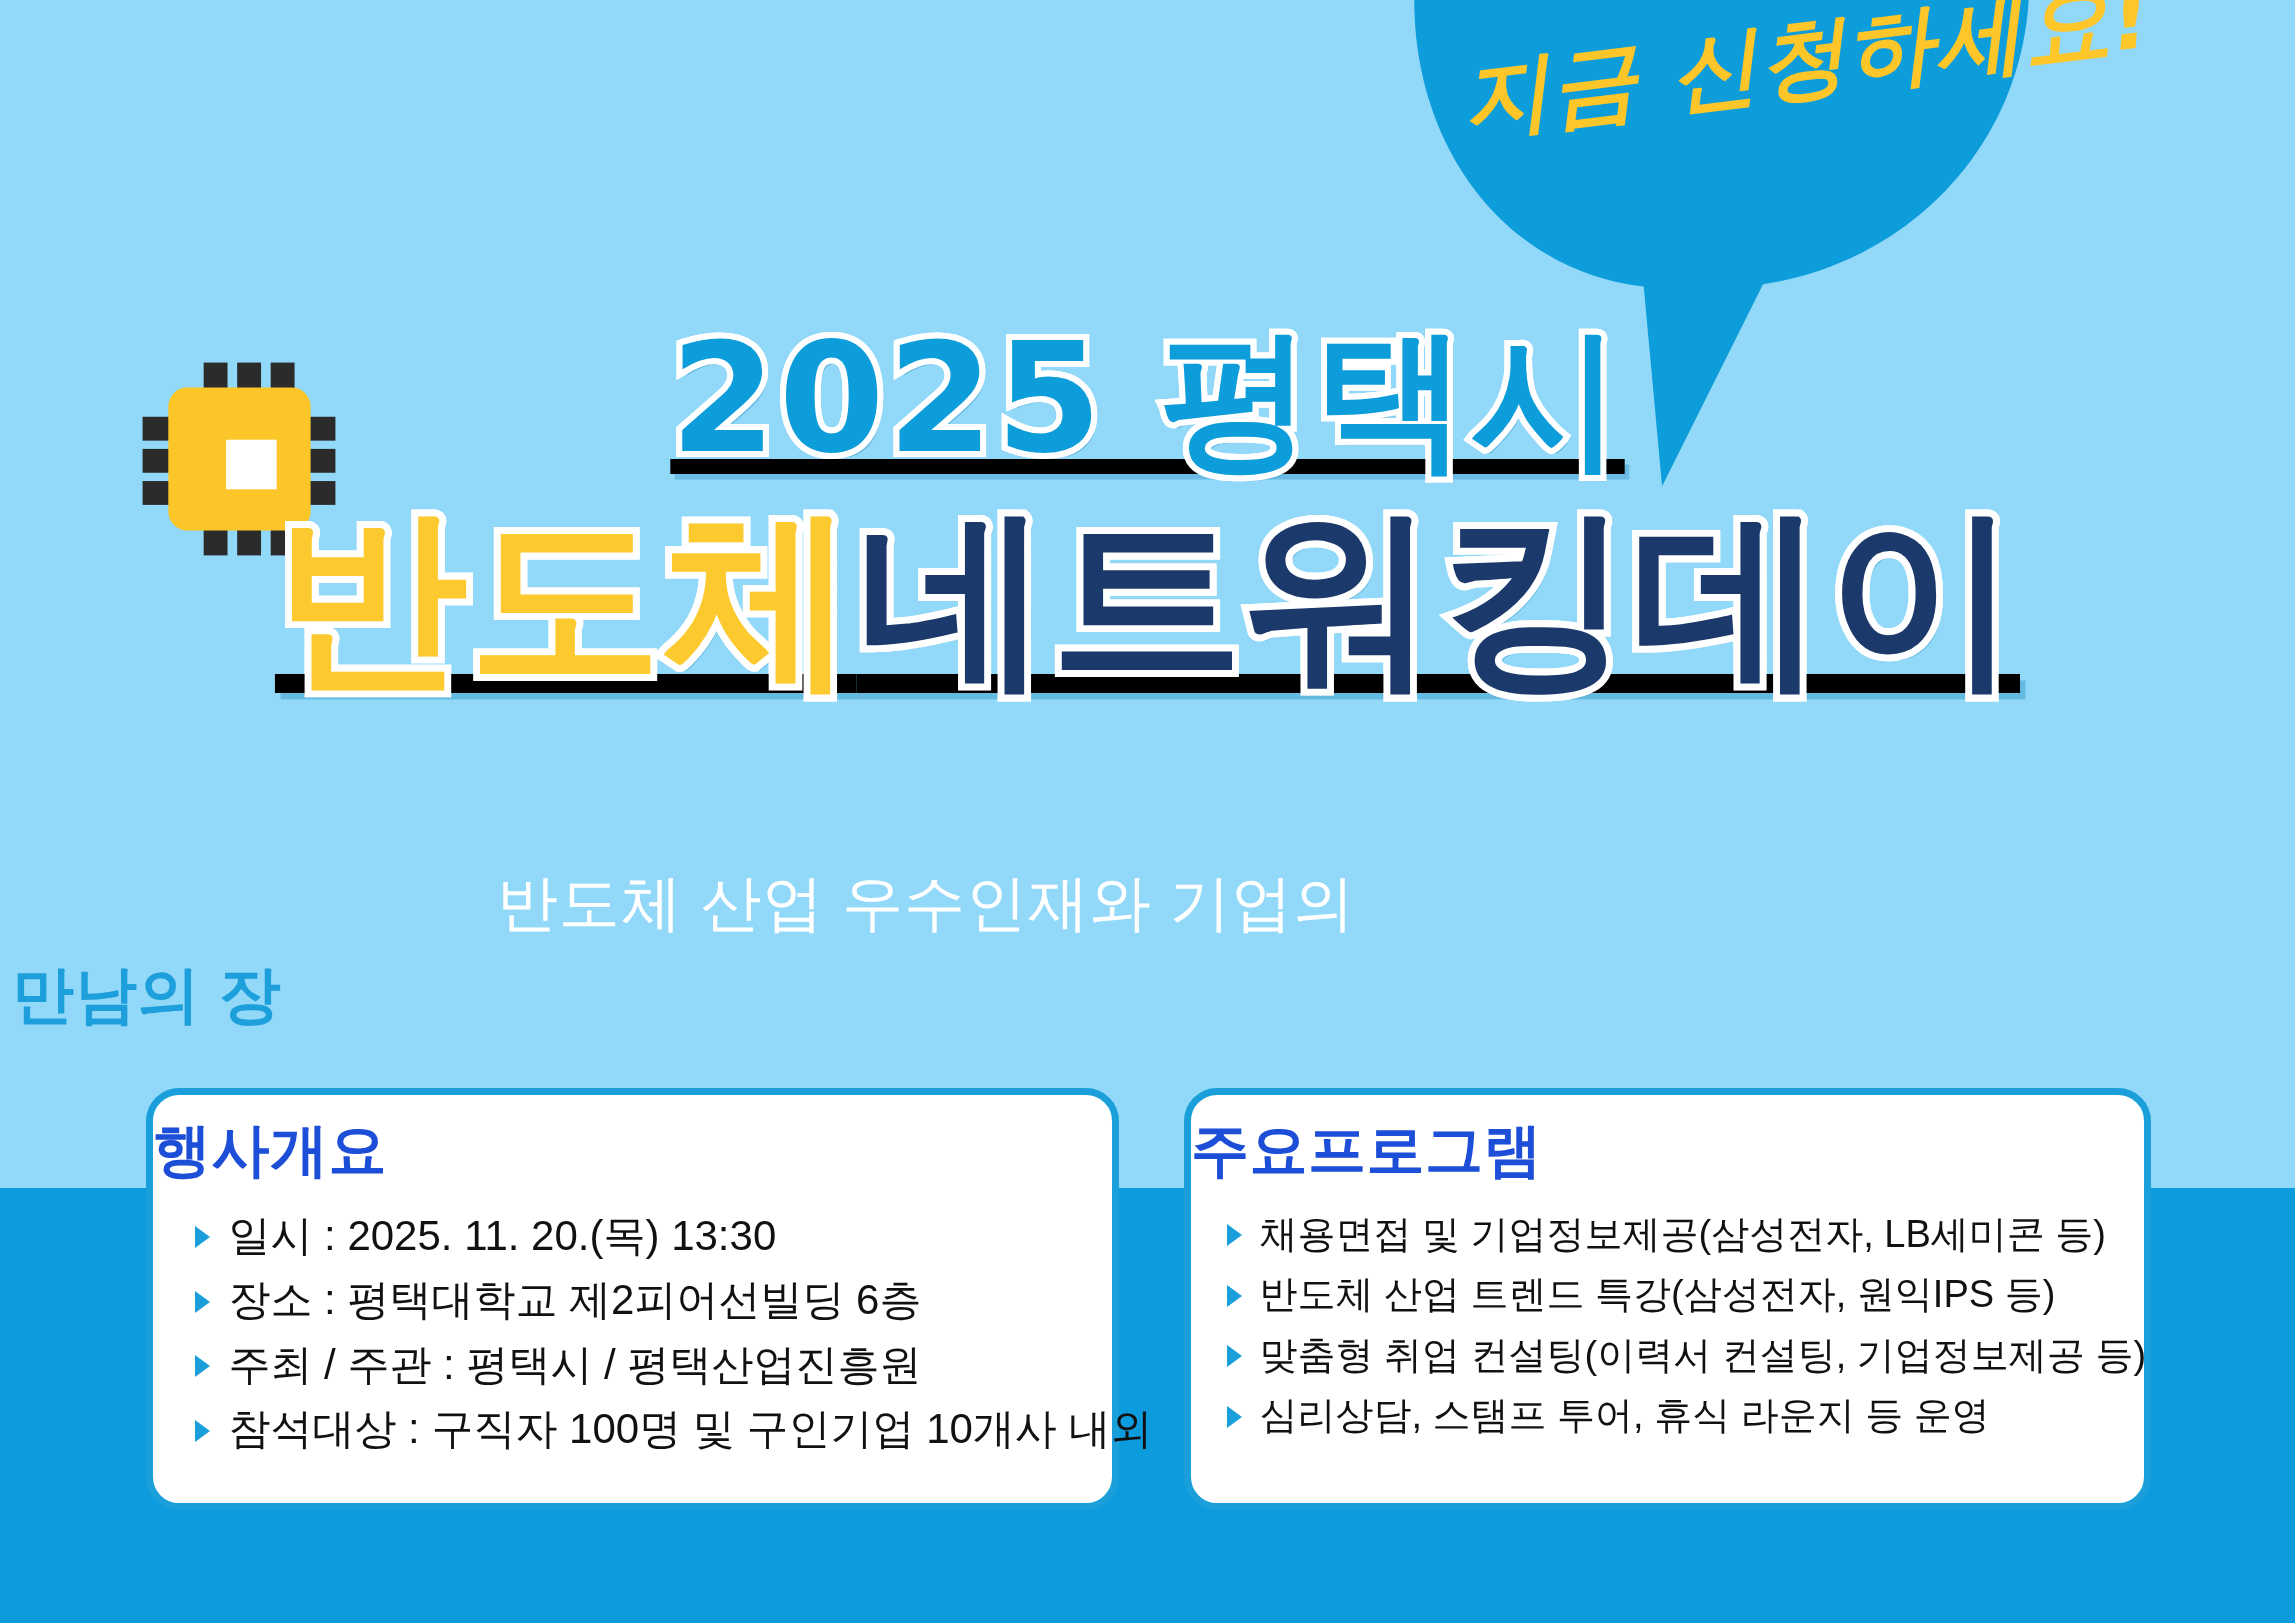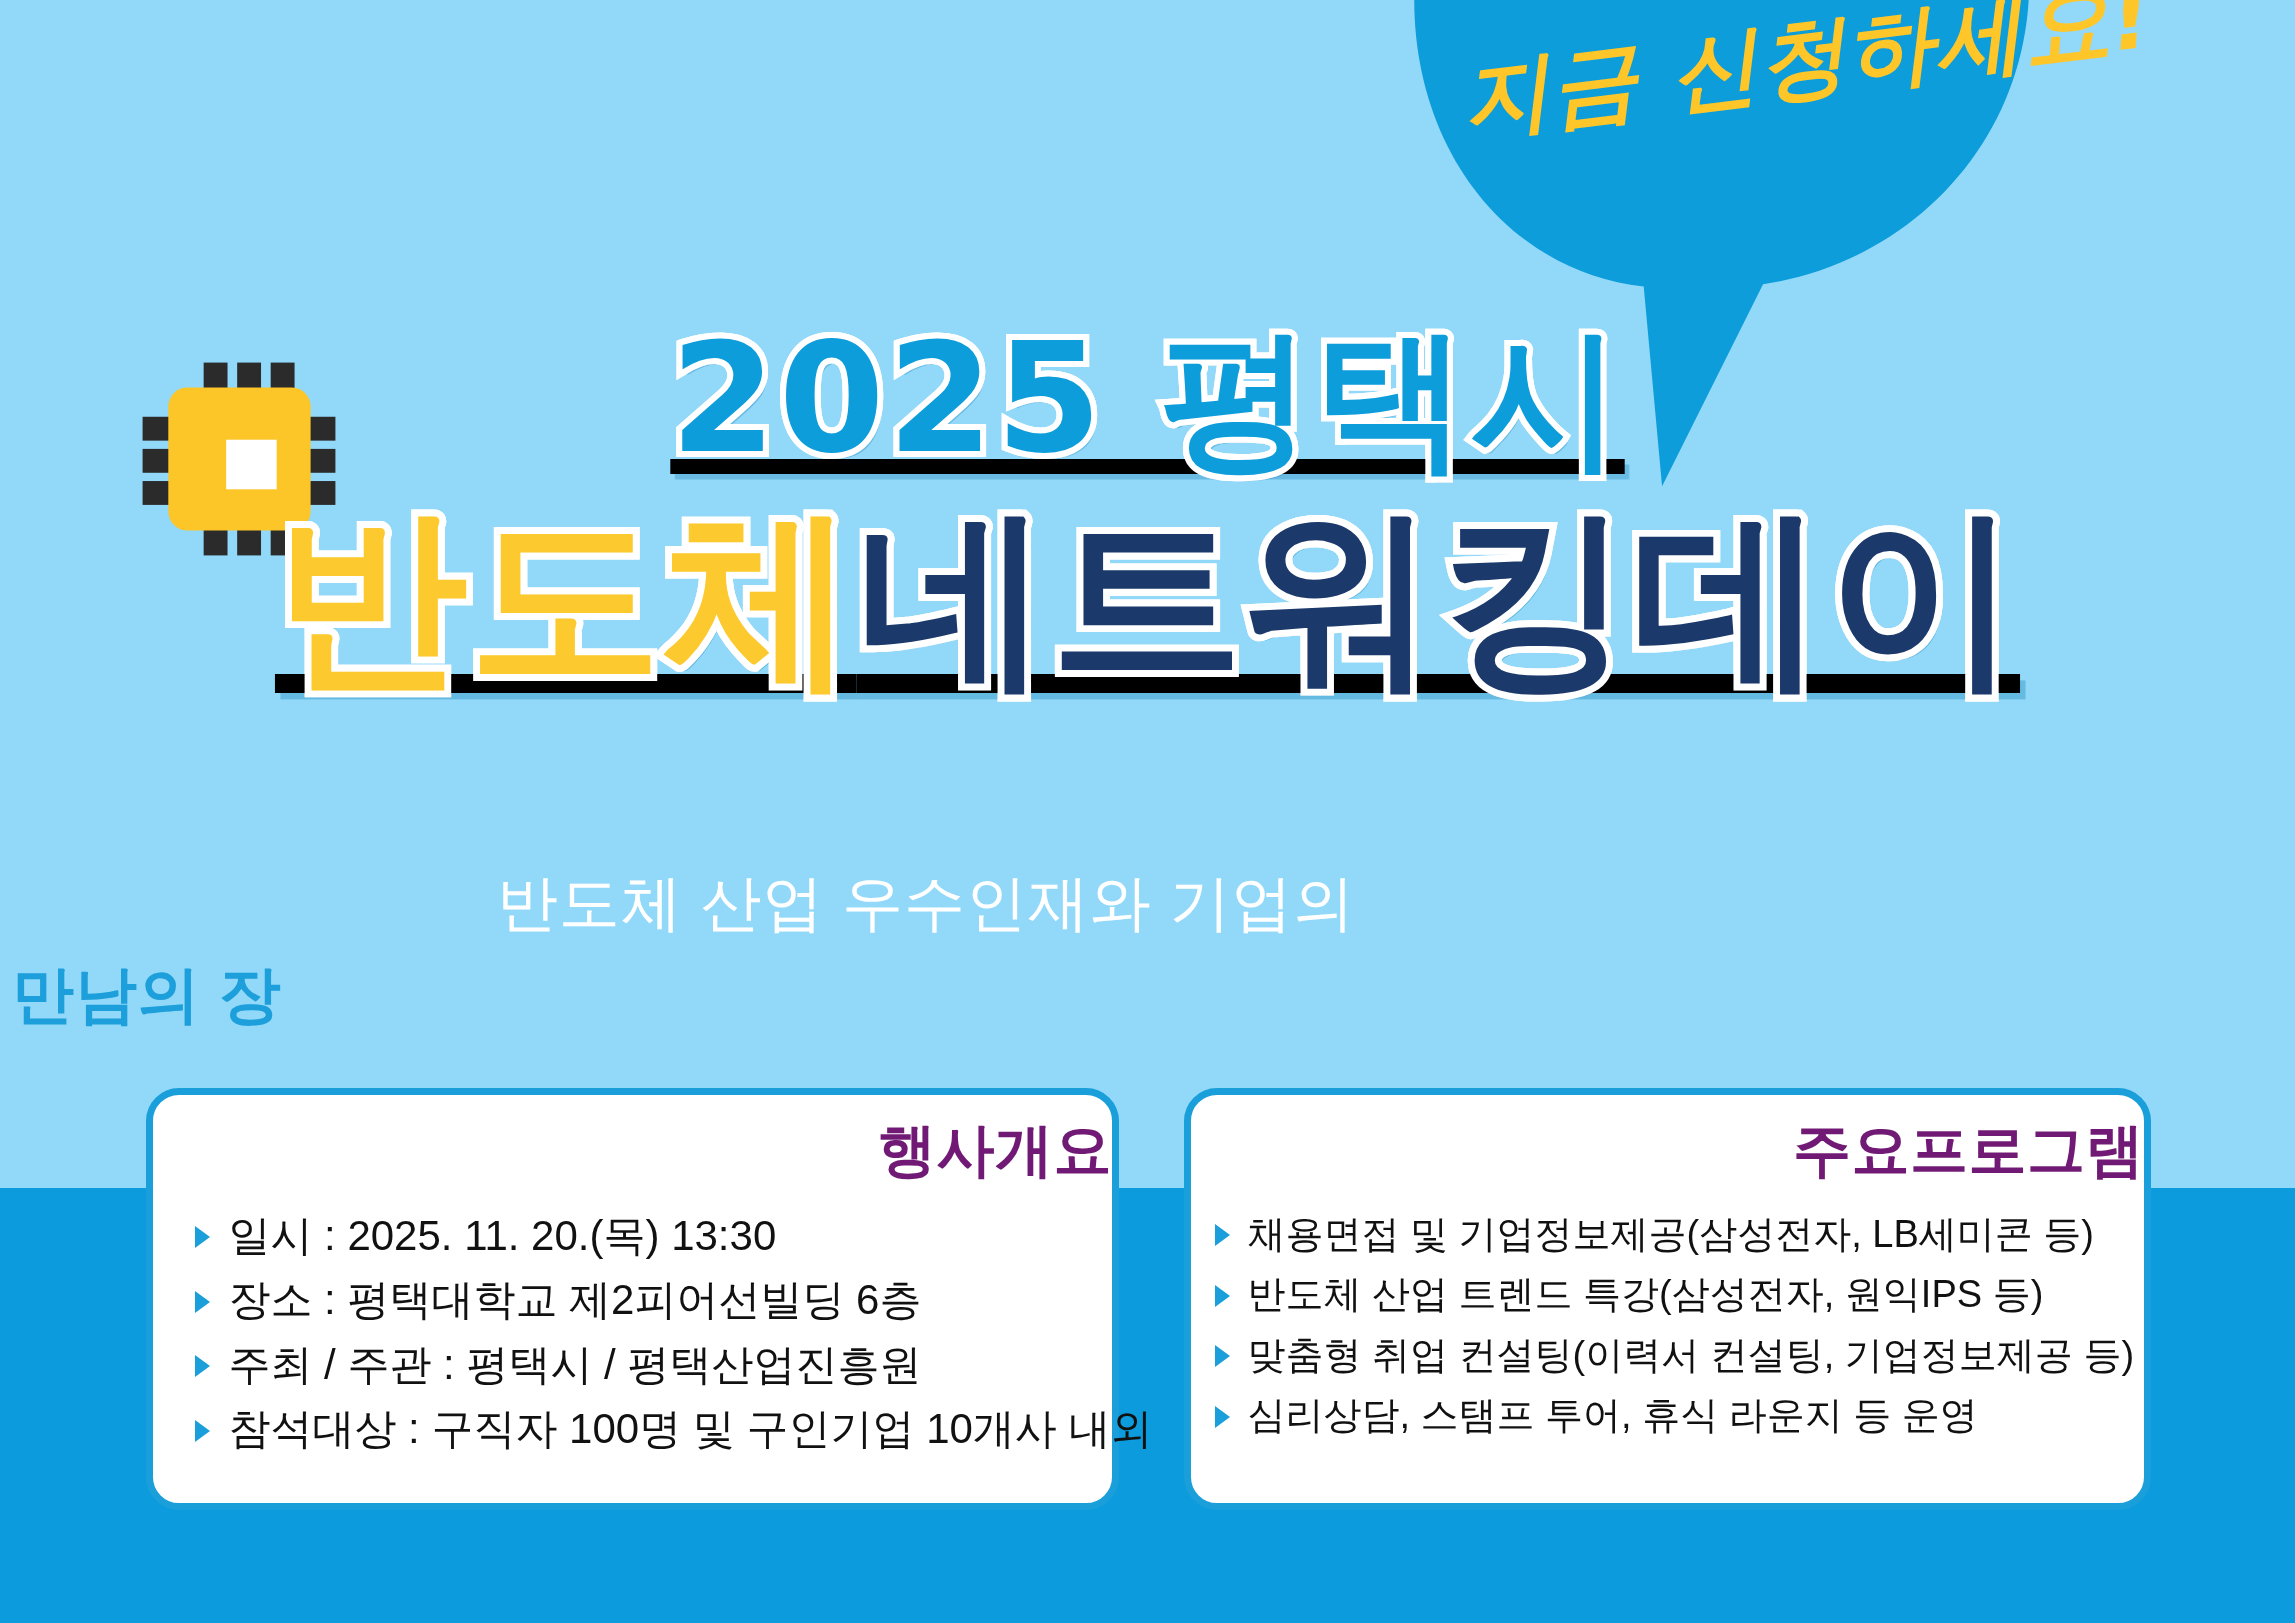--- a/index.html
+++ b/index.html
@@ -147,35 +147,35 @@
     position: absolute;
     background: #ffffff;
     border: 7.8px solid #1a9fdb;
     border-radius: 33px;
     box-sizing: border-box;
   }
   .card-left  { left: 146px;  top: 1088px; width: 973px; height: 422px; }
   .card-right { left: 1184px; top: 1088px; width: 967px; height: 422px; }
 
   .card-title {
-    text-align: right;
-    color: #701a75;
+    text-align: left;
+    color: #1d4ed8;
     font-size: 58px;
     font-weight: 900;
     letter-spacing: 0.5px;
     margin-top: 16.5px;
     font-family: "DejaVu Sans", sans-serif;
   }
   .card-list {
     margin: 22px 0 0 0;
     padding: 0;
     list-style: none;
   }
   .card-left .card-list { padding-left: 42px; }
-  .card-right .card-list { padding-left: 24px; text-align: center; }
+  .card-right .card-list { padding-left: 36px; text-align: center; }
 
   .card-list li {
     display: flex;
     align-items: center;
     margin-bottom: 16.5px;
     color: #111111;
     font-weight: 500;
     white-space: nowrap;
   }
   .card-left .card-list li  { font-size: 42px; line-height: 48px; }

